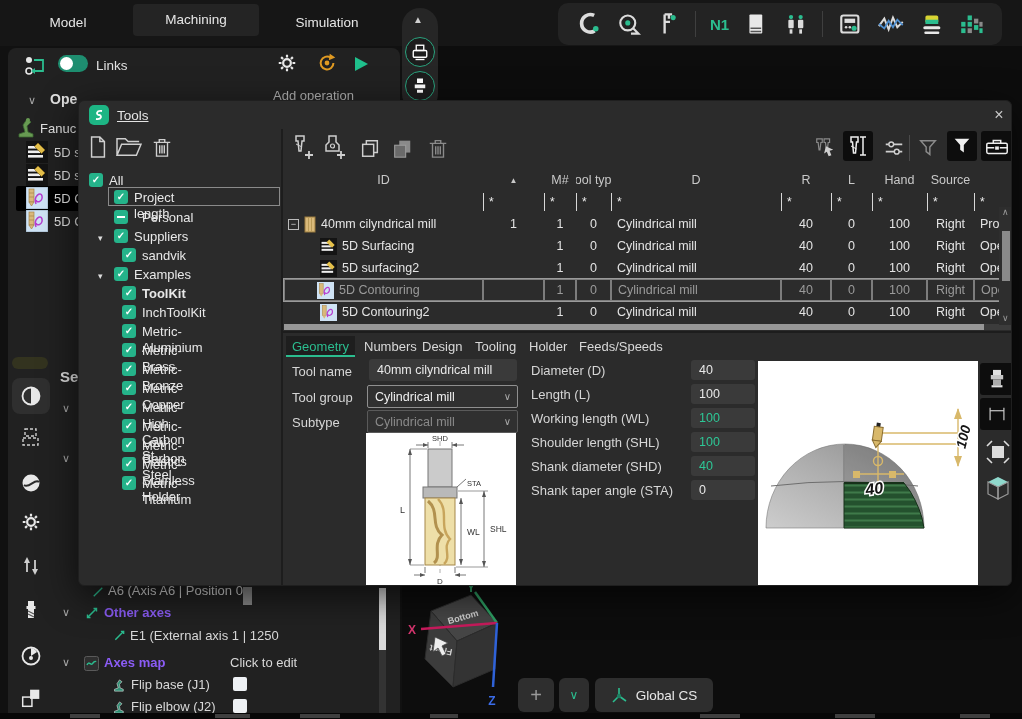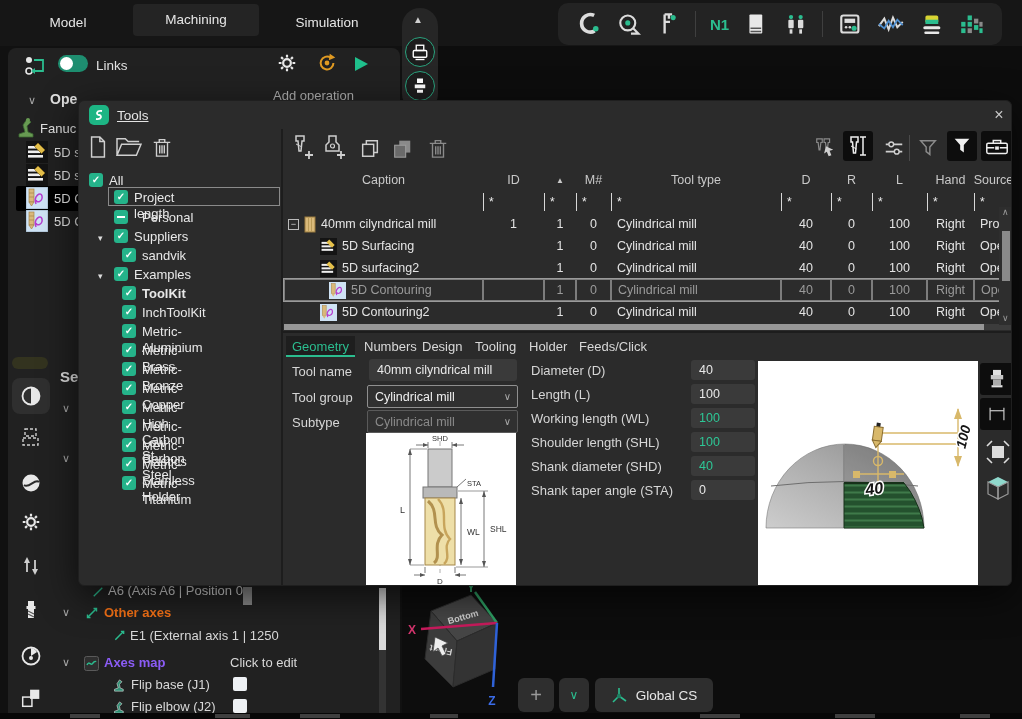--- a/index.html
+++ b/index.html
@@ -345,21 +345,21 @@
   <div class="abs" style="left:371px;top:540px;width:7px;height:125px;background:#333">
     <div class="abs" style="left:0;top:0;width:7px;height:62px;background:#d9d9d9"></div>
   </div>
 
   <span class="abs chev" style="left:54px;top:558px">∨</span>
   <svg class="abs" style="left:77px;top:558px" width="14" height="14" viewBox="0 0 14 14">
     <line x1="2.5" y1="11.5" x2="11.5" y2="2.5" stroke="#2bbd8f" stroke-width="1.6"></line>
     <polyline points="8.5,2.5 11.5,2.5 11.5,5.5" fill="none" stroke="#2bbd8f" stroke-width="1.4"></polyline>
     <polyline points="2.5,8.5 2.5,11.5 5.5,11.5" fill="none" stroke="#2bbd8f" stroke-width="1.4"></polyline>
   </svg>
-  <span class="ax-row bold" style="left:96px;top:557px;color:#f97316">Other axes</span>
+  <span class="ax-row bold" style="left:96px;top:557px;color:#8b5cf6">Other axes</span>
 
   <svg class="abs" style="left:105px;top:581px" width="13" height="13" viewBox="0 0 14 14">
     <line x1="2.5" y1="11.5" x2="11.5" y2="2.5" stroke="#2bbd8f" stroke-width="1.6"></line>
     <polyline points="8.5,2.5 11.5,2.5 11.5,5.5" fill="none" stroke="#2bbd8f" stroke-width="1.4"></polyline>
   </svg>
   <span class="ax-row" style="left:122px;top:580px">E1 (External axis 1 | 1250</span>
 
   <span class="abs chev" style="left:54px;top:608px">∨</span>
   <svg class="abs" style="left:76px;top:608px" width="15" height="15" viewBox="0 0 15 15">
     <rect x="0.5" y="0.5" width="14" height="14" rx="2" fill="#2f2f2f" stroke="#5a5a5a"></rect>
@@ -551,21 +551,20 @@
     <svg width="26" height="24" viewBox="0 0 28 24">
       <rect x="3" y="9" width="22" height="11" rx="1.5" fill="none" stroke="#efefef" stroke-width="1.6"></rect>
       <path d="M10 9 v-3 h8 v3" fill="none" stroke="#efefef" stroke-width="1.6"></path>
       <line x1="3" y1="14" x2="11" y2="14" stroke="#efefef" stroke-width="1.6"></line>
       <line x1="17" y1="14" x2="25" y2="14" stroke="#efefef" stroke-width="1.6"></line>
       <rect x="12" y="12.5" width="4" height="3.5" fill="#efefef"></rect>
     </svg>
   </div>
 
   <div class="tgrid thead">
-    <span>Caption</span>
     <span>ID</span>
     <span style="font-size:8px">▲</span>
     <span>M#</span>
     <span>Tool type</span>
     <span>D</span>
     <span>R</span>
     <span>L</span>
     <span>Hand</span>
     <span>Source</span>
   </div>
@@ -639,21 +638,21 @@
     <span class="tc">1</span>
     <span class="tc">0</span>
     <span class="tc lft">Cylindrical mill</span>
     <span class="tc">40</span>
     <span class="tc">0</span>
     <span class="tc">100</span>
     <span class="tc">Right</span>
     <span class="tc lft">Ope</span>
   </div>
   <div class="tgrid trow sel" style="top:178px">
-    <span class="tc cap" style="padding-left:44px">
+    <span class="tc cap" style="padding-left:32px">
       <svg width="17" height="17" viewBox="0 0 22 22">
           <rect width="22" height="22" fill="#cfe3f5"></rect>
           <rect x="3" y="2" width="5" height="13" fill="#d9b97a" stroke="#a8854a" stroke-width="0.7"></rect>
           <polygon points="3,15 8,15 5.5,19" fill="#d9b97a"></polygon>
           <path d="M10 17 C7 9 15 4 16 9 C17 14 11 17 10 13" fill="none" stroke="#b63fd0" stroke-width="1.5"></path>
         </svg>
       <span>5D Contouring</span>
       </span>
     <span class="tc"></span>
     <span class="tc">1</span>
@@ -694,21 +693,21 @@
     <div class="thumb"></div>
     <span class="abs" style="left:3px;top:106px">∨</span>
   </div>
   <div class="hdiv"></div>
 
   <div class="dtab active" style="left:207px">Geometry</div>
   <div class="dtab" style="left:285px">Numbers</div>
   <div class="dtab" style="left:343px">Design</div>
   <div class="dtab" style="left:396px">Tooling</div>
   <div class="dtab" style="left:450px">Holder</div>
-  <div class="dtab" style="left:500px">Feeds/Click</div>
+  <div class="dtab" style="left:500px">Feeds/Speeds</div>
 
   <span class="flabel" style="left:213px;top:263px">Tool name</span>
   <div class="finput" style="left:290px;top:258px;width:148px;height:22px">
       <span>40mm cilyndrical mill</span>
     </div>
   <span class="flabel" style="left:213px;top:289px">Tool group</span>
   <div class="fselect" style="left:288px;top:284px;width:151px;height:23px">
     <span>Cylindrical mill</span>
       <span class="cv">∨</span>
   </div>

